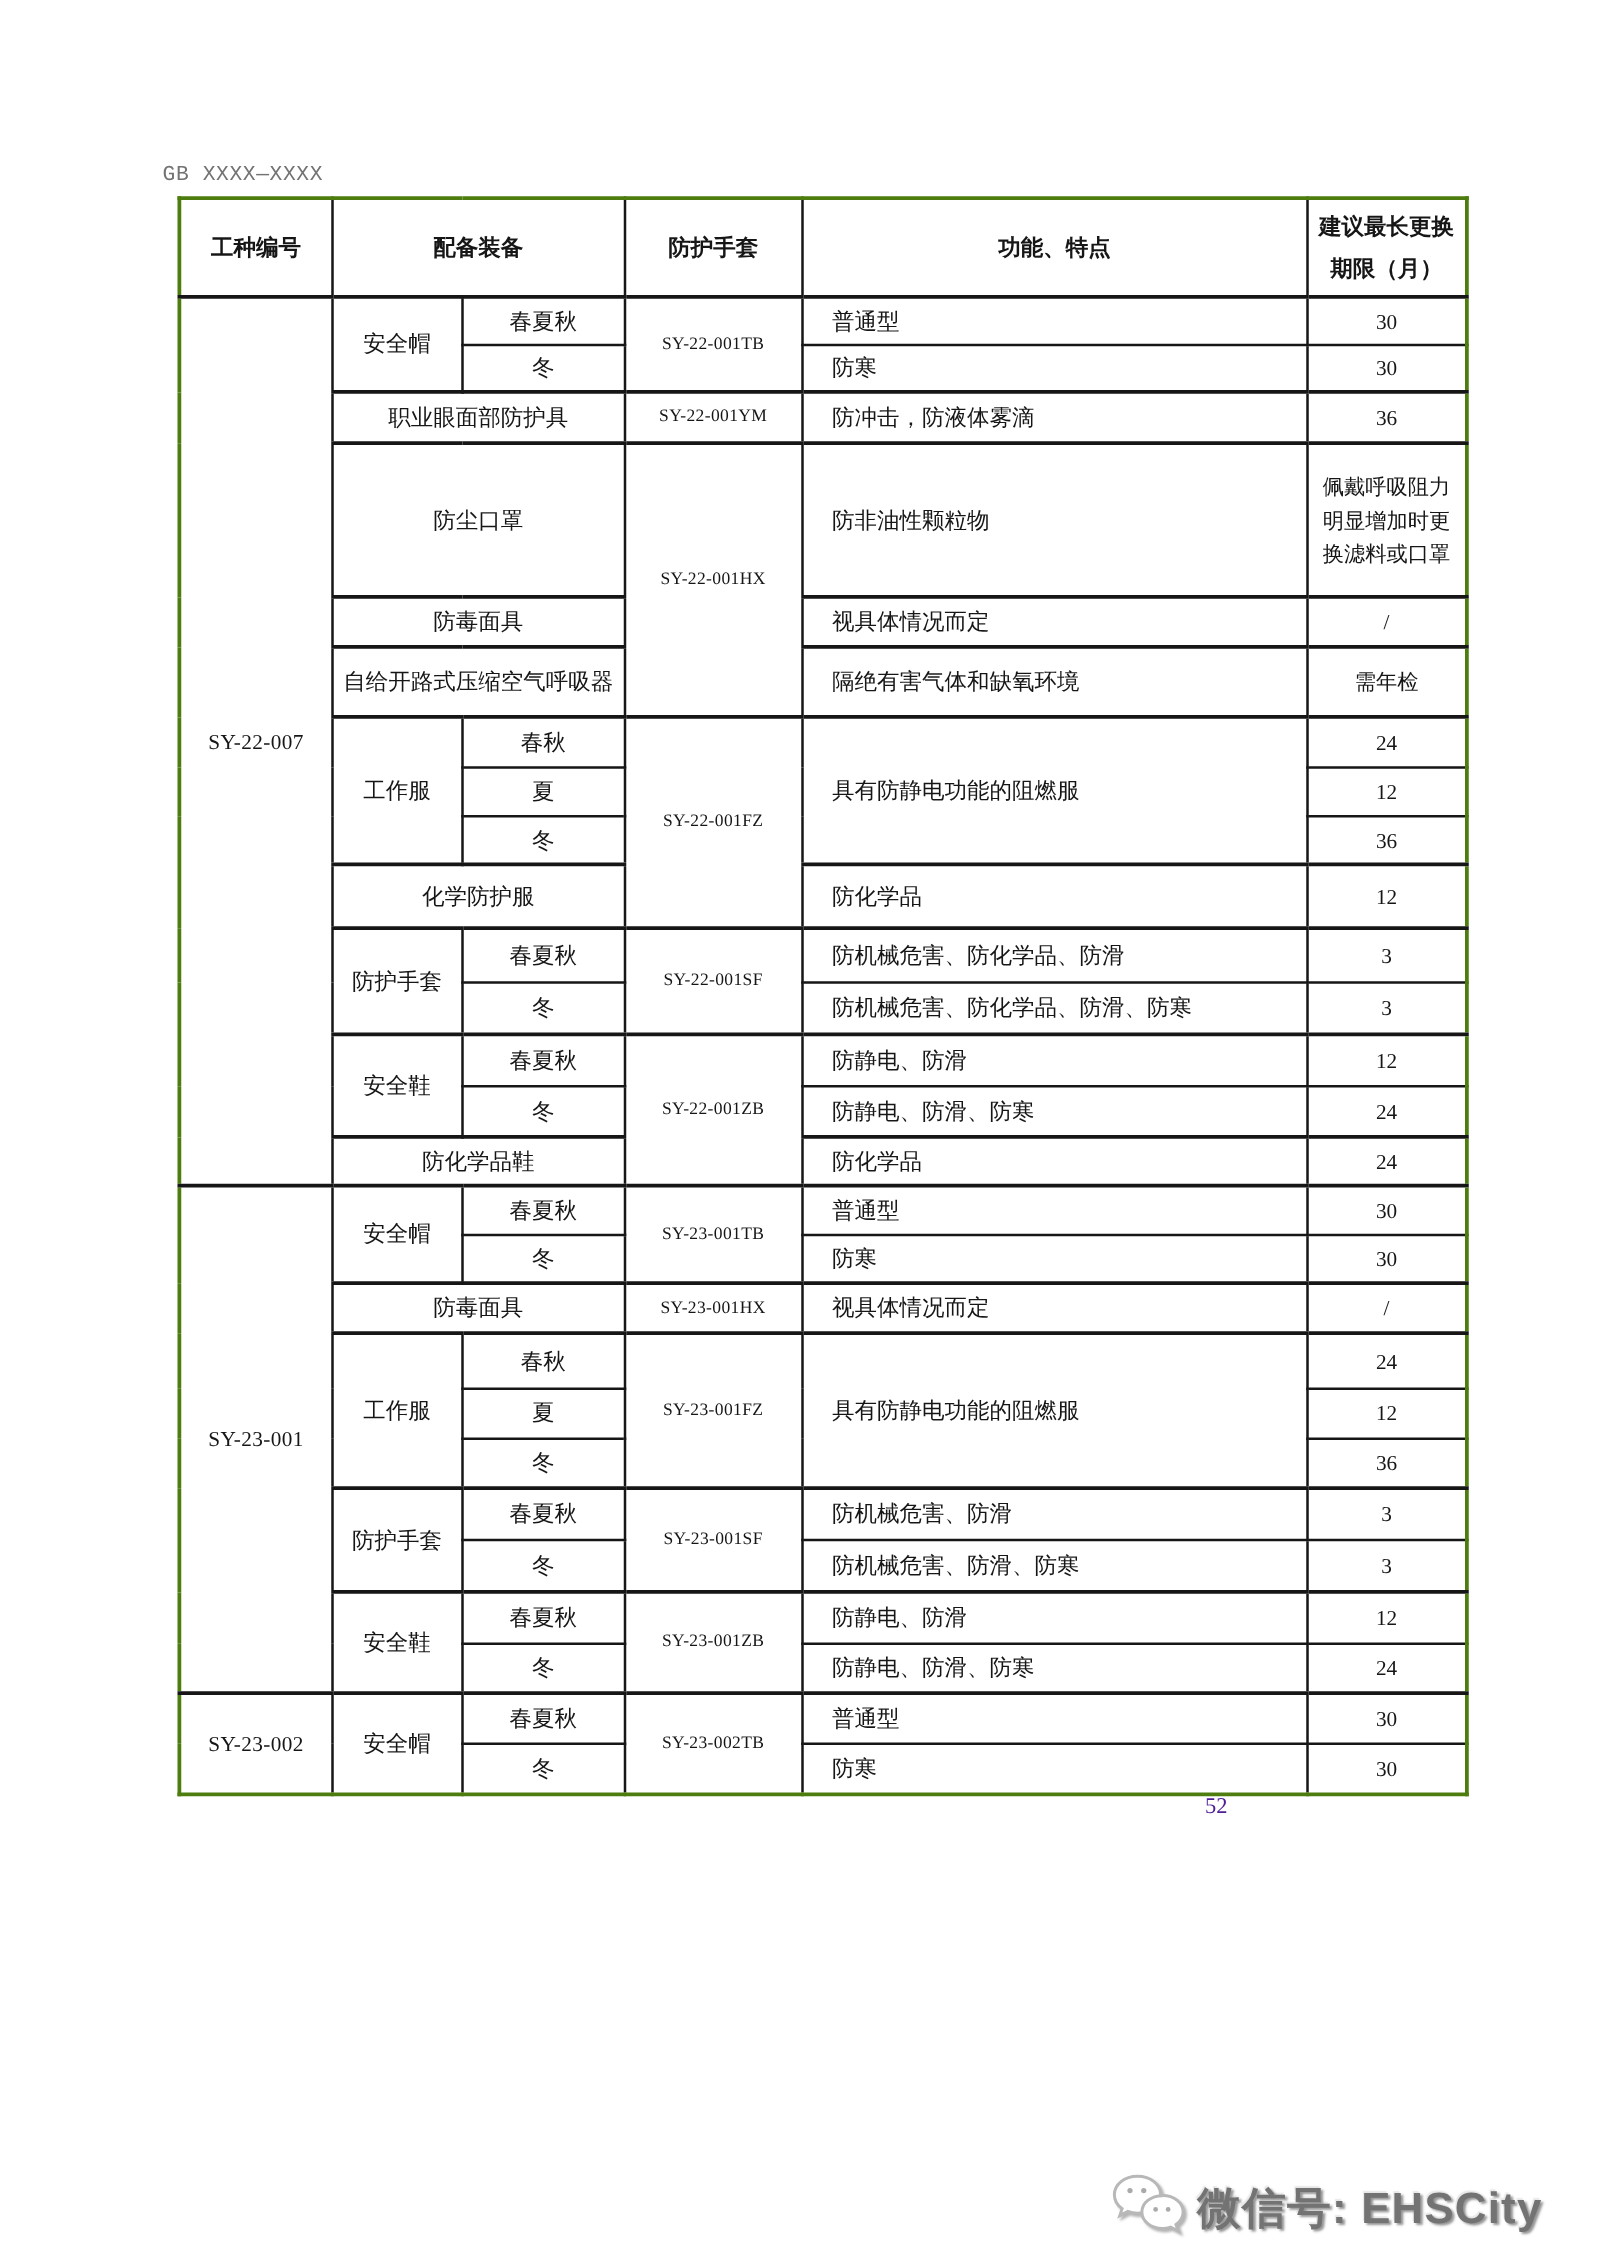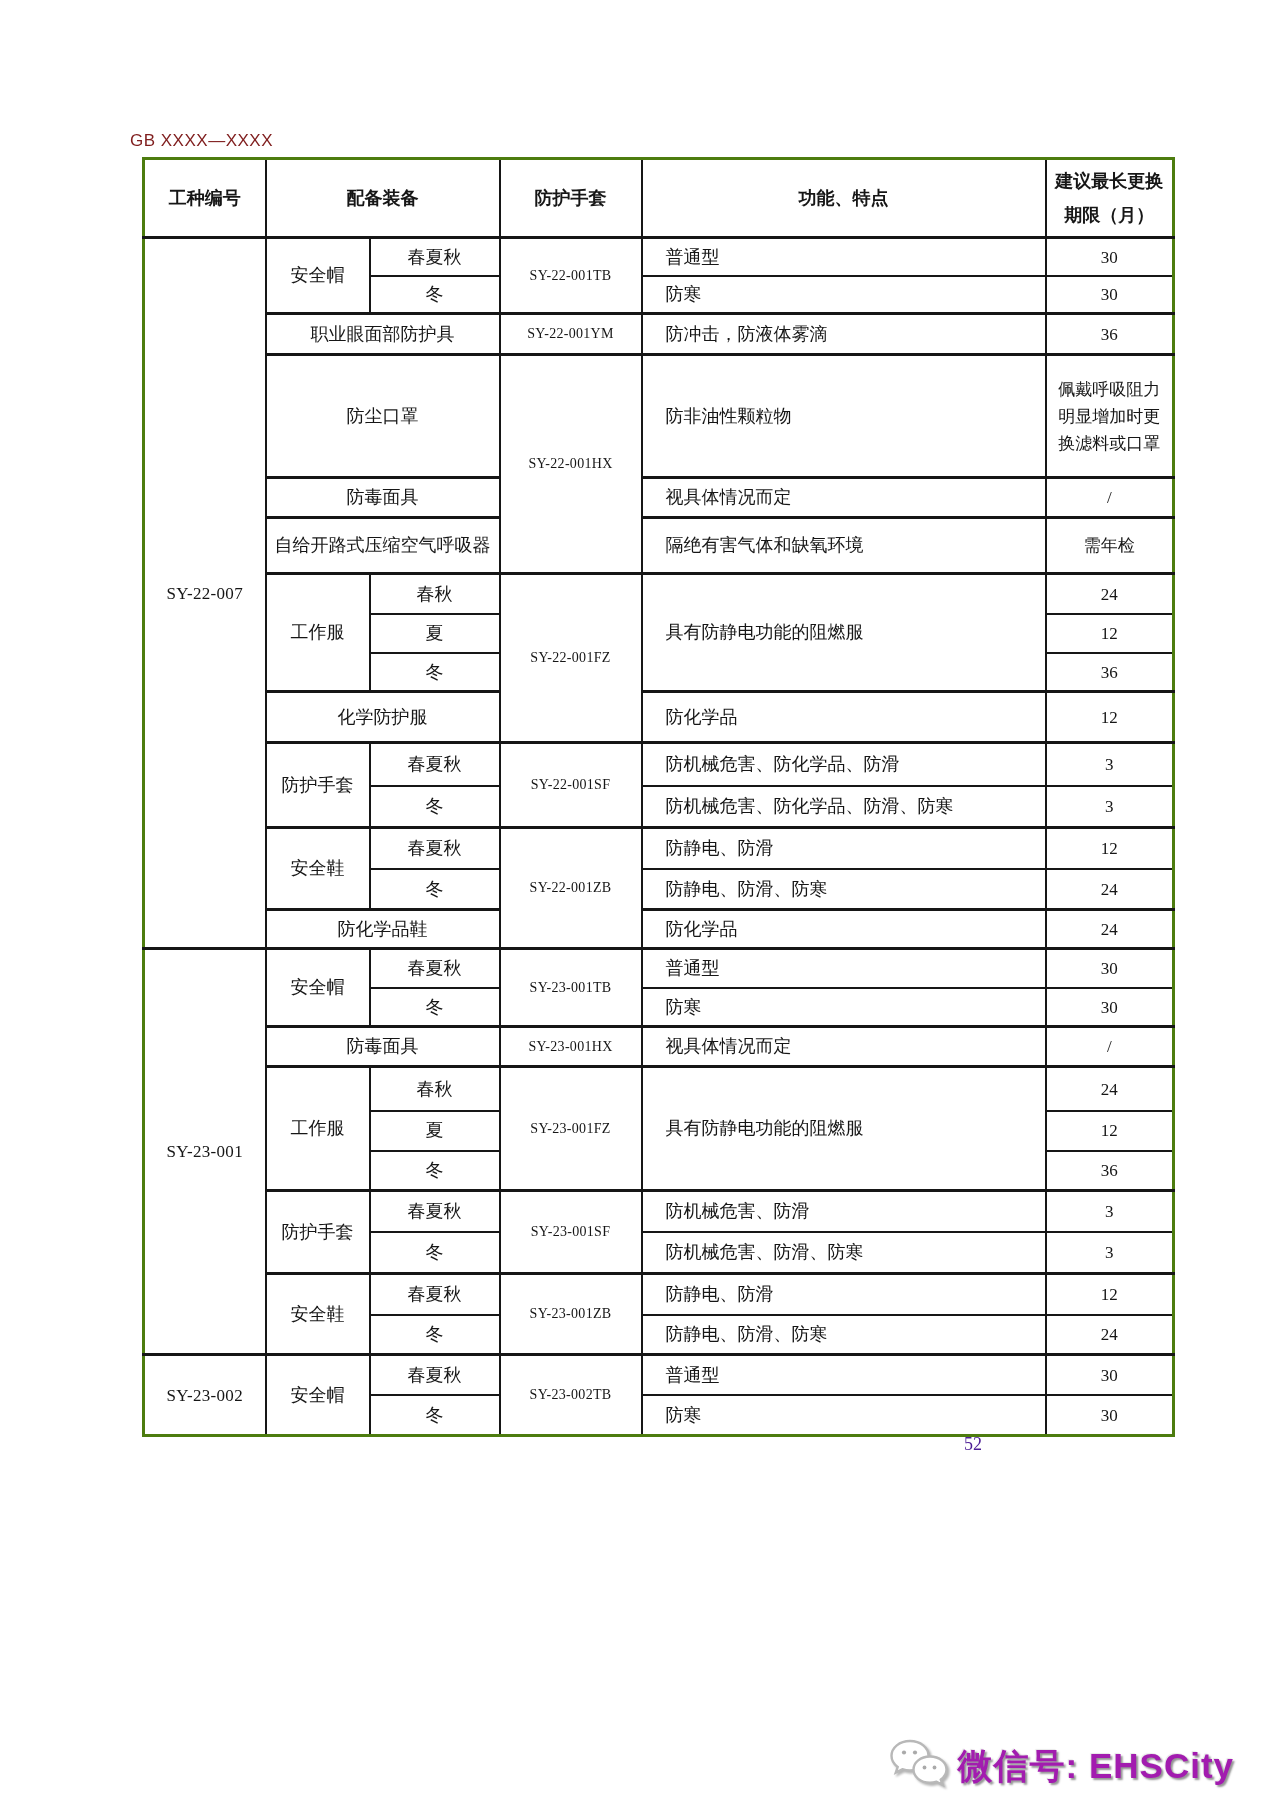--- a/index.html
+++ b/index.html
@@ -3,22 +3,22 @@
 <meta charset="utf-8">
 <style>
   html,body{margin:0;padding:0;}
   body{
     width:1280px;height:1810px;position:relative;background:#ffffff;
     font-family:"Liberation Serif","DejaVu Serif",serif;color:#161616;
     overflow:hidden;
   }
   .doc-code{
     position:absolute;left:130px;top:131px;
-    font-family:Liberation Sans, sans-serif;
-    font-size:17px;letter-spacing:0.5px;color:#7f1d1d;
+    font-family:Liberation Mono, monospace;
+    font-size:17px;letter-spacing:0.5px;color:#737373;
   }
   table.ppe{
     position:absolute;left:142px;top:157px;width:1030px;
     border-collapse:collapse;table-layout:fixed;
     border:3px solid #4d7c0f;
   }
   .ppe th,.ppe td{
     border:2px solid #161616;
     text-align:center;vertical-align:middle;
     font-size:18px;line-height:1.6;
@@ -35,21 +35,21 @@
   .page-num{
     position:absolute;left:964px;top:1434px;
     font-size:18px;font-family:"Liberation Serif",serif;color:#4c1d95;
   }
   .watermark{
     position:absolute;right:46px;bottom:16px;
     display:flex;align-items:center;gap:8px;
   }
   .watermark .txt{
     font-family:"Liberation Sans","DejaVu Sans",sans-serif;
-    font-size:35px;font-weight:bold;color:#a21caf;
+    font-size:35px;font-weight:bold;color:#737373;
     text-shadow:2px 2px 2px #949494,-1px -1px 1px #e8e8e8;
     letter-spacing:1px;white-space:nowrap;
   }
   .wicon{filter:drop-shadow(2px 2px 1px #b5b5b5);}
 </style>
 </head>
 <body>
 
 <div class="doc-code">GB XXXX—XXXX</div>
 

